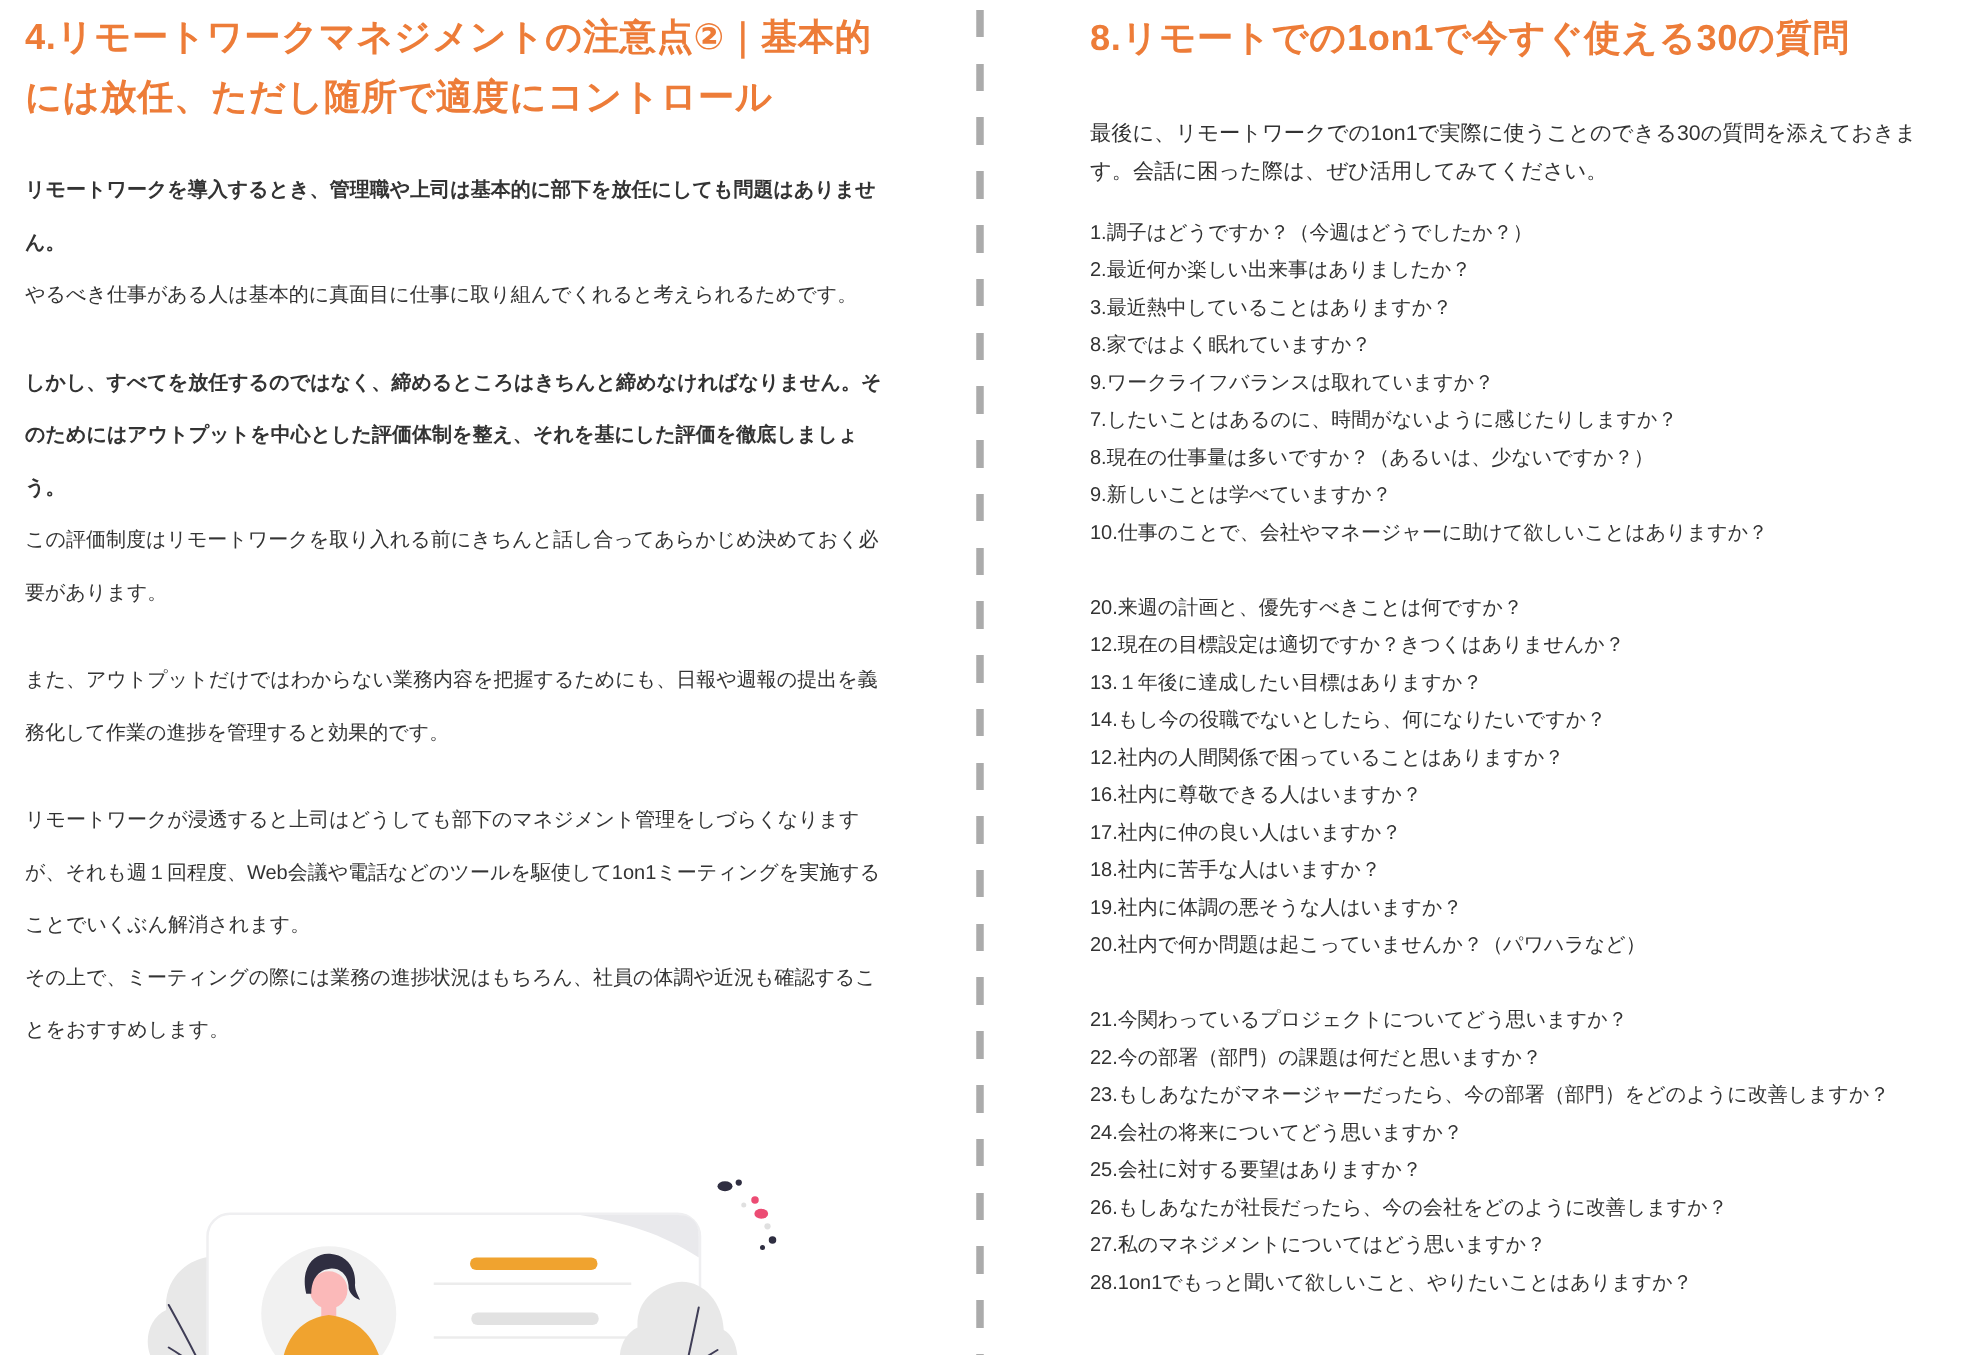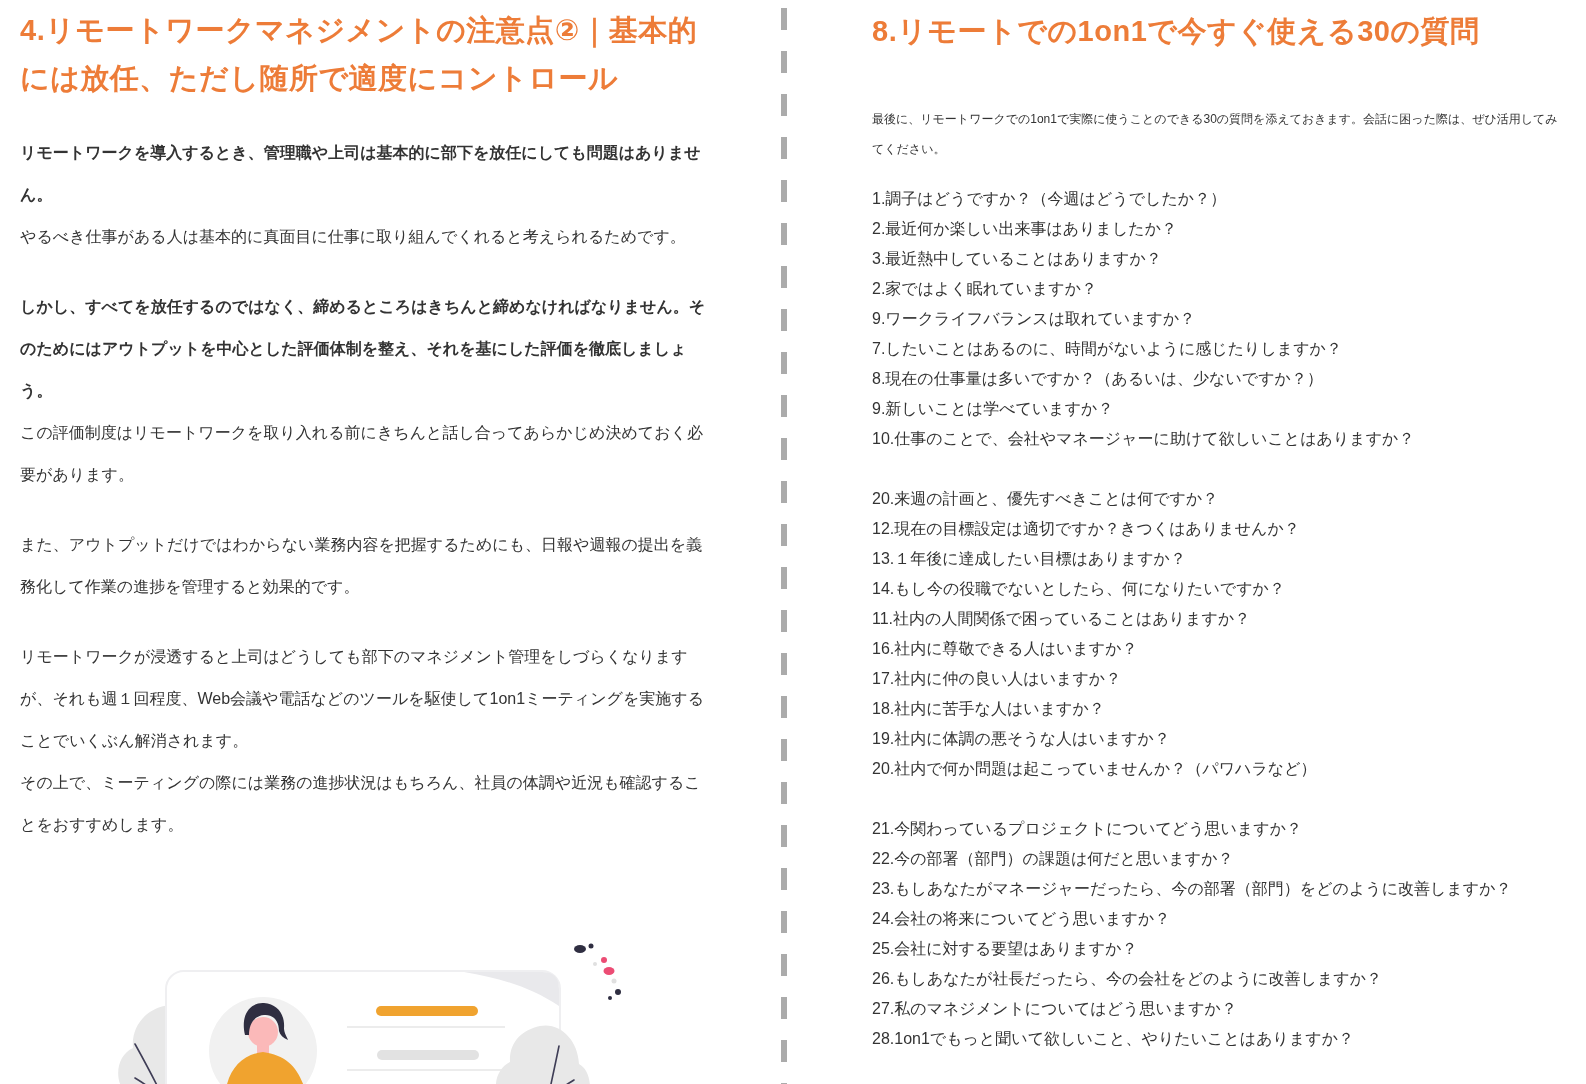--- a/index.html
+++ b/index.html
@@ -10,25 +10,25 @@
   .col-left{position:absolute;left:20px;top:6px;width:694px;}
   .col-right{position:absolute;left:872px;top:10px;width:694px;}
   .v-divider{
     position:absolute;left:781px;top:8px;width:6px;height:1076px;
     background:repeating-linear-gradient(180deg,#ababab 0 22px,transparent 22px 43px);
   }
   .heading{
     margin:0;color:#ED7C38;font-weight:800;font-size:29px;line-height:48px;letter-spacing:.5px;
   }
   .left-heading{margin-bottom:30px;}
-  .right-heading{line-height:42px;margin-bottom:52px;}
+  .right-heading{line-height:42px;margin-bottom:40px;}
   .paragraphs .para{margin:0 0 28px 0;}
   .para p{margin:0;font-size:16px;line-height:42px;}
   .para p.bold{font-weight:700;}
-  .intro{margin:0 0 20px 0;font-size:12px;line-height:30px;}
+  .intro{margin:0 0 20px 0;font-size:17px;line-height:30px;}
   .qgroup{margin:0 0 30px 0;}
   .qline{font-size:16px;line-height:30px;white-space:pre-wrap;}
   .illustration-wrap{margin:42px 0 0 92px;width:540px;height:330px;}
 </style>
 </head>
 <body>
 
 <div class="page">
 
   <div class="v-divider"></div>
@@ -122,33 +122,33 @@
   </div>
 
   <div class="col-right">
     <h2 class="heading right-heading">8.リモートでの1on1で今すぐ使える30の質問</h2>
     <p class="intro">最後に、リモートワークでの1on1で実際に使うことのできる30の質問を添えておきます。会話に困った際は、ぜひ活用してみてください。</p>
     <div>
         <div class="qgroup">
           <div class="qline">1.調子はどうですか？（今週はどうでしたか？）</div>
           <div class="qline">2.最近何か楽しい出来事はありましたか？</div>
           <div class="qline">3.最近熱中していることはありますか？</div>
-          <div class="qline">2.家ではよく眠れていますか？</div>
+          <div class="qline">8.家ではよく眠れていますか？</div>
           <div class="qline">9.ワークライフバランスは取れていますか？</div>
           <div class="qline">7.したいことはあるのに、時間がないように感じたりしますか？</div>
           <div class="qline">8.現在の仕事量は多いですか？（あるいは、少ないですか？）</div>
           <div class="qline">9.新しいことは学べていますか？</div>
           <div class="qline">10.仕事のことで、会社やマネージャーに助けて欲しいことはありますか？</div>
         </div>
         <div class="qgroup">
           <div class="qline">20.来週の計画と、優先すべきことは何ですか？</div>
           <div class="qline">12.現在の目標設定は適切ですか？きつくはありませんか？</div>
           <div class="qline">13.１年後に達成したい目標はありますか？</div>
           <div class="qline">14.もし今の役職でないとしたら、何になりたいですか？</div>
-          <div class="qline">11.社内の人間関係で困っていることはありますか？</div>
+          <div class="qline">12.社内の人間関係で困っていることはありますか？</div>
           <div class="qline">16.社内に尊敬できる人はいますか？</div>
           <div class="qline">17.社内に仲の良い人はいますか？</div>
           <div class="qline">18.社内に苦手な人はいますか？</div>
           <div class="qline">19.社内に体調の悪そうな人はいますか？</div>
           <div class="qline">20.社内で何か問題は起こっていませんか？（パワハラなど）</div>
         </div>
         <div class="qgroup">
           <div class="qline">21.今関わっているプロジェクトについてどう思いますか？</div>
           <div class="qline">22.今の部署（部門）の課題は何だと思いますか？</div>
           <div class="qline">23.もしあなたがマネージャーだったら、今の部署（部門）をどのように改善しますか？</div>

